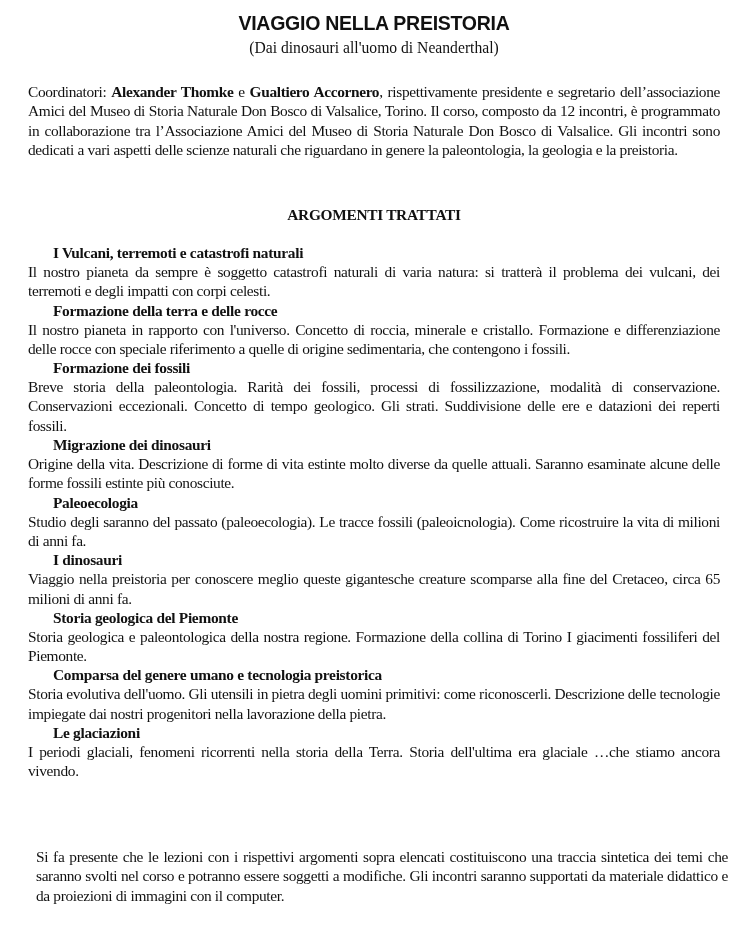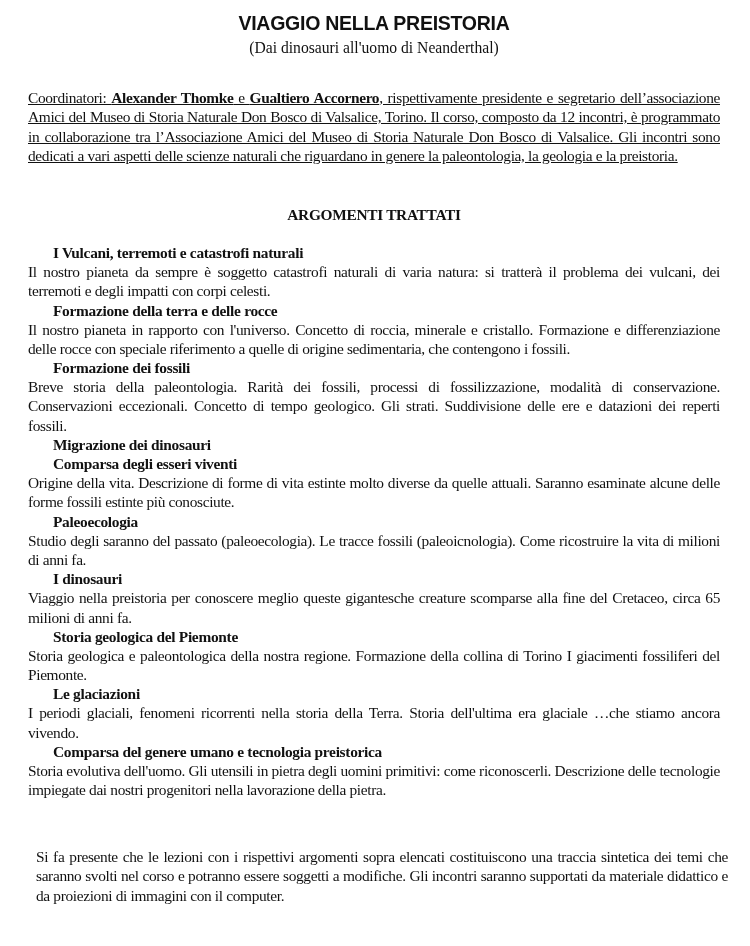--- a/index.html
+++ b/index.html
@@ -14,21 +14,21 @@
       letter-spacing: -0.3px; transform: scaleX(0.93); transform-origin: center;
     }
     .subtitle {
       position: absolute; left: 0; top: 38px; width: 692px; text-align: center;
       font-size: 17px; transform: scaleX(0.92); transform-origin: center;
     }
     .para {
       font-size: 15.4px; line-height: 19.3px; text-align: justify;
       margin: 0; letter-spacing: -0.35px; word-spacing: 0px;
     }
-    .intro { position: absolute; left: 0; top: 88px; width: 692px; text-decoration: underline; }
+    .intro { position: absolute; left: 0; top: 82px; width: 692px; }
     .section-title {
       position: absolute; left: 0; top: 206px; width: 692px; text-align: center;
       font-size: 15.4px; font-weight: bold; letter-spacing: -0.3px;
     }
     .topics { position: absolute; left: 0; top: 243px; width: 692px; }
     .topic-heading {
       font-size: 15.4px; line-height: 19px; font-weight: bold;
       padding-left: 25px; letter-spacing: -0.3px; margin: 0;
     }
     .topic-body { margin: 0 0 0 0; }
@@ -56,39 +56,38 @@
       <p class="para topic-body">Il nostro pianeta in rapporto con l'universo. Concetto di roccia, minerale e cristallo. Formazione e differenziazione delle rocce con speciale riferimento a quelle di origine sedimentaria, che contengono i fossili.</p>
     </div>
     <div>
       <p class="topic-heading">Formazione dei fossili</p>
       <p class="para topic-body">Breve storia della paleontologia. Rarità dei fossili, processi di fossilizzazione, modalità di conservazione. Conservazioni eccezionali. Concetto di tempo geologico. Gli strati. Suddivisione delle ere e datazioni dei reperti fossili.</p>
     </div>
     <div>
       <p class="topic-heading">Migrazione dei dinosauri</p>
     </div>
     <div>
-      <p class="topic-heading">Comparsa degli esseri viventi</p>
       <p class="para topic-body">Origine della vita. Descrizione di forme di vita estinte molto diverse da quelle attuali. Saranno esaminate alcune delle forme fossili estinte più conosciute.</p>
     </div>
     <div>
       <p class="topic-heading">Paleoecologia</p>
       <p class="para topic-body">Studio degli saranno del passato (paleoecologia). Le tracce fossili (paleoicnologia). Come ricostruire la vita di milioni di anni fa.</p>
     </div>
     <div>
       <p class="topic-heading">I dinosauri</p>
       <p class="para topic-body">Viaggio nella preistoria per conoscere meglio queste gigantesche creature scomparse alla fine del Cretaceo, circa 65 milioni di anni fa.</p>
     </div>
     <div>
       <p class="topic-heading">Storia geologica del Piemonte</p>
       <p class="para topic-body">Storia geologica e paleontologica della nostra regione. Formazione della collina di Torino I giacimenti fossiliferi del Piemonte.</p>
     </div>
     <div>
+      <p class="topic-heading">Comparsa del genere umano e tecnologia preistorica</p>
+      <p class="para topic-body">Storia evolutiva dell'uomo. Gli utensili in pietra degli uomini primitivi: come riconoscerli. Descrizione delle tecnologie impiegate dai nostri progenitori nella lavorazione della pietra.</p>
+    </div>
+    <div>
       <p class="topic-heading">Le glaciazioni</p>
       <p class="para topic-body">I periodi glaciali, fenomeni ricorrenti nella storia della Terra. Storia dell'ultima era glaciale …che stiamo ancora vivendo.</p>
-    </div>
-    <div>
-      <p class="topic-heading">Comparsa del genere umano e tecnologia preistorica</p>
-      <p class="para topic-body">Storia evolutiva dell'uomo. Gli utensili in pietra degli uomini primitivi: come riconoscerli. Descrizione delle tecnologie impiegate dai nostri progenitori nella lavorazione della pietra.</p>
     </div>
   </div>
 
   <p class="para closing">Si fa presente che le lezioni con i rispettivi argomenti sopra elencati costituiscono una traccia sintetica dei temi che saranno svolti nel corso e potranno essere soggetti a modifiche. Gli incontri saranno supportati da materiale didattico e da proiezioni di immagini con il computer.</p>
 </div>
 
 </body></html>

